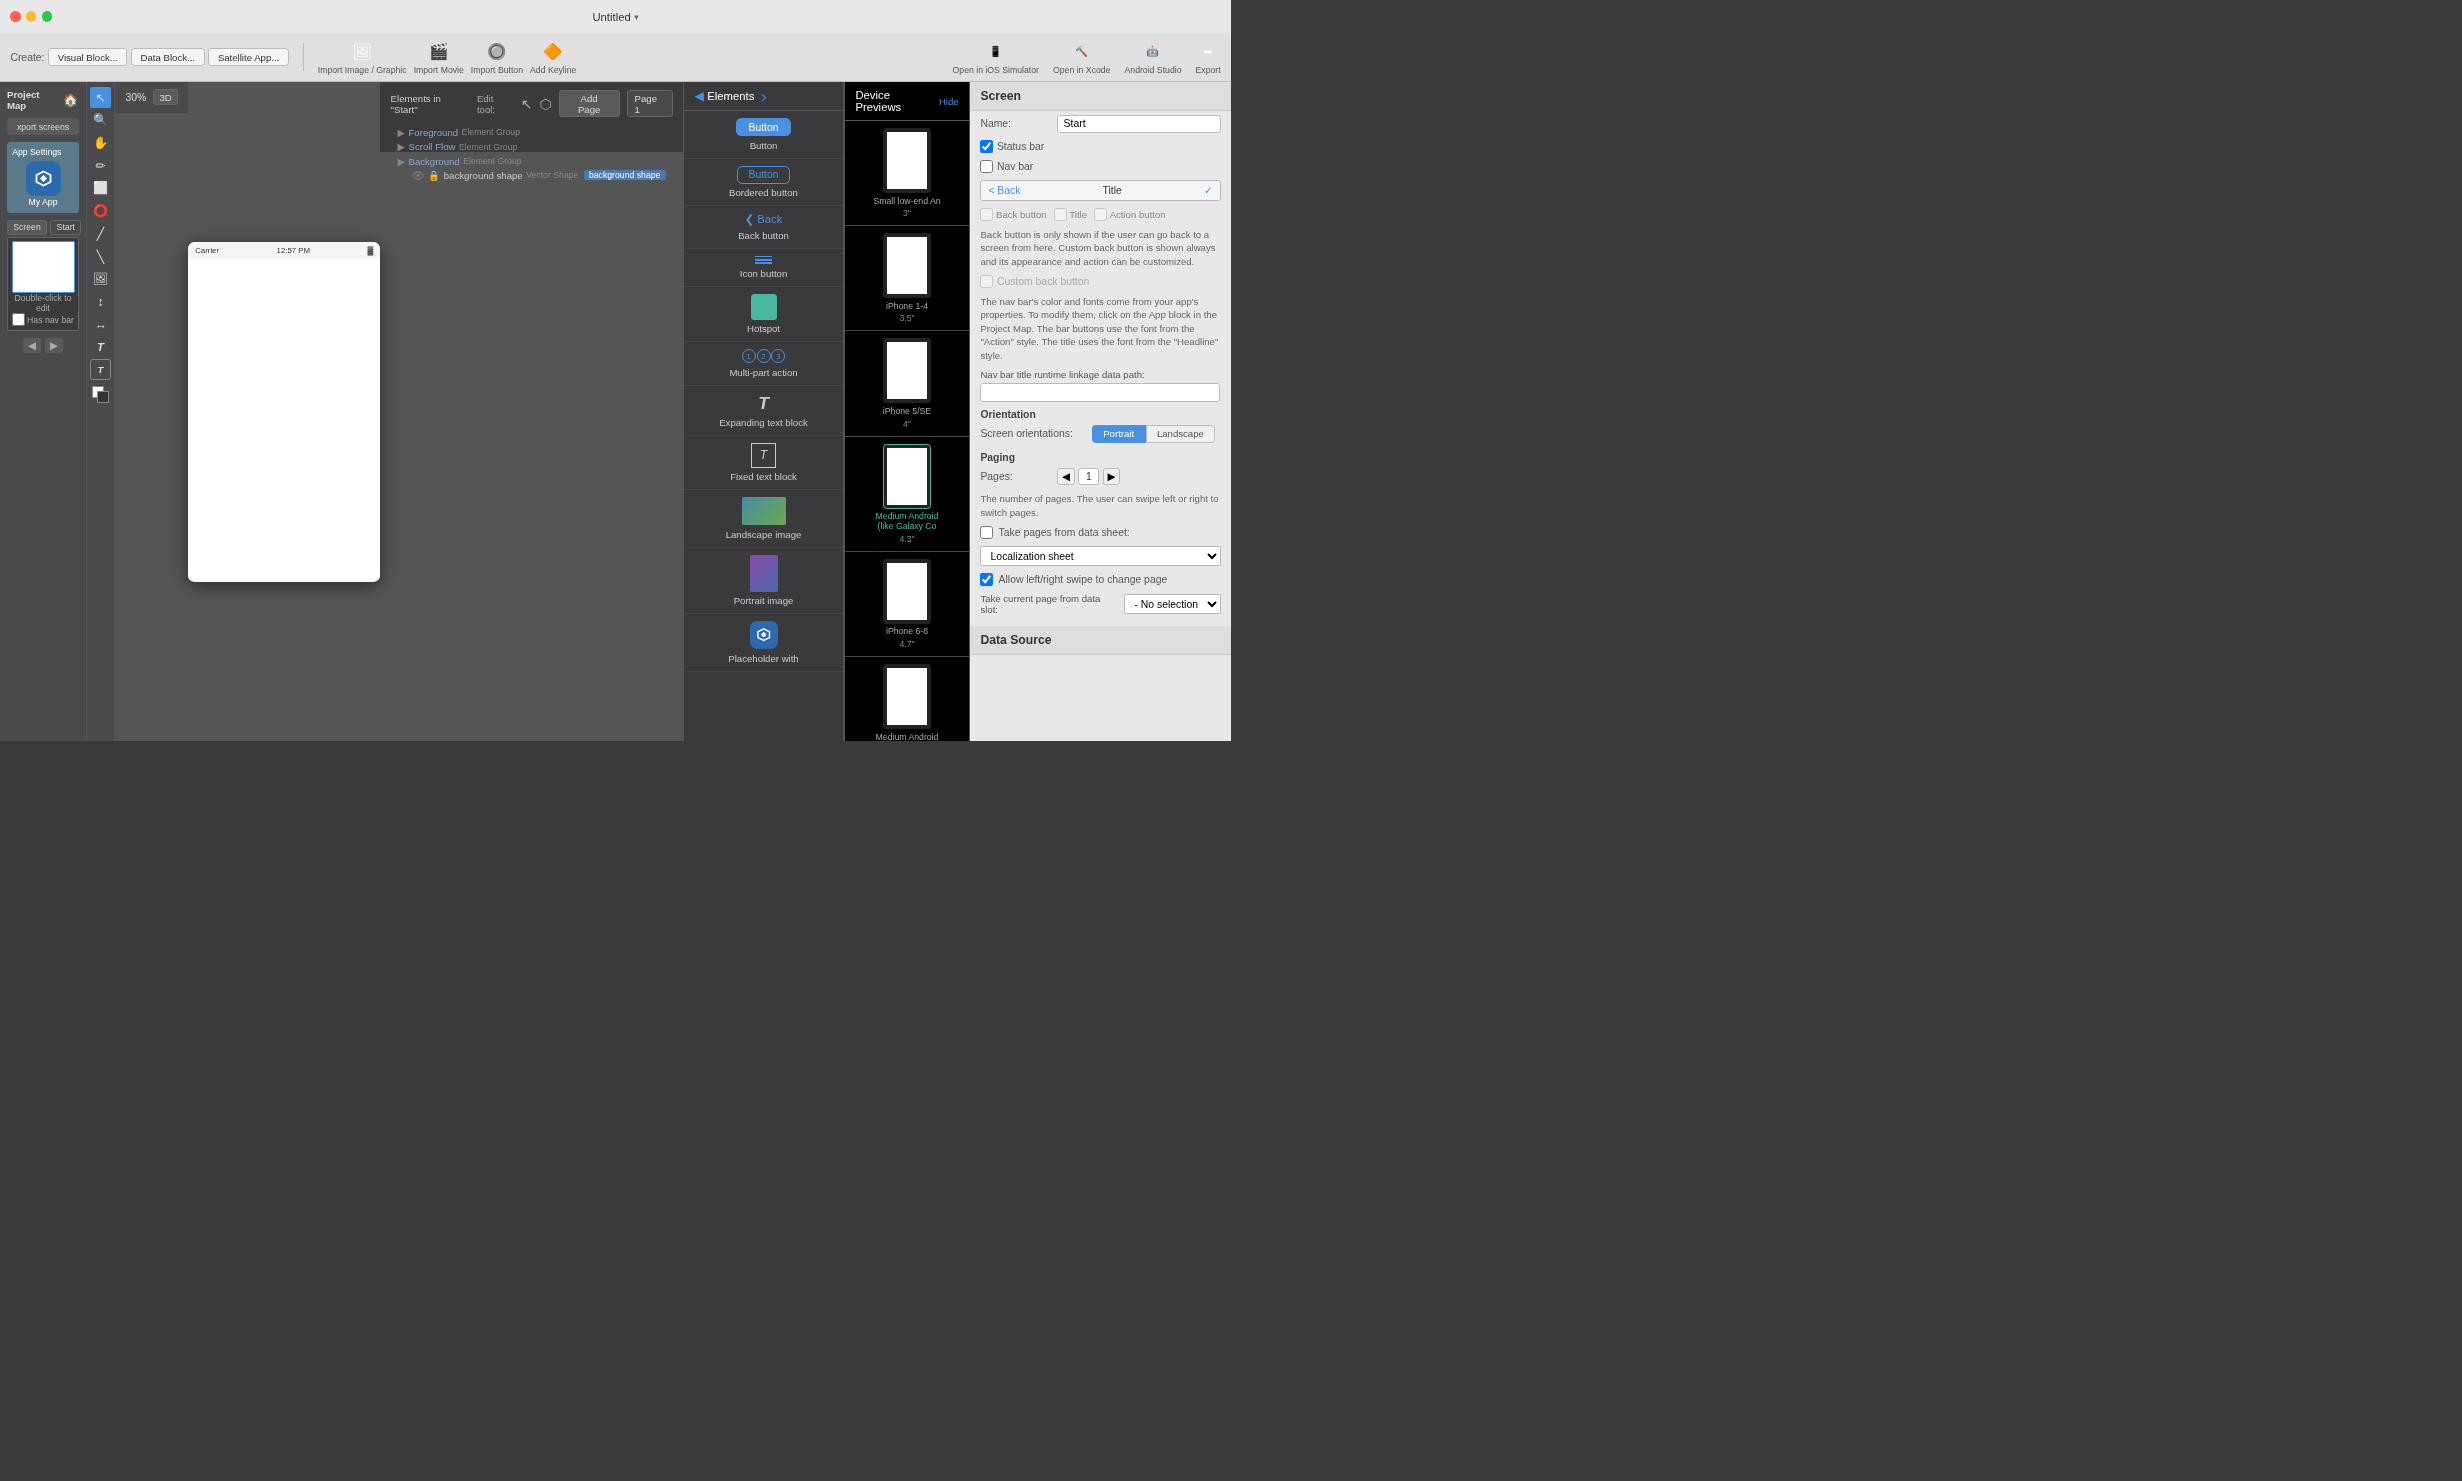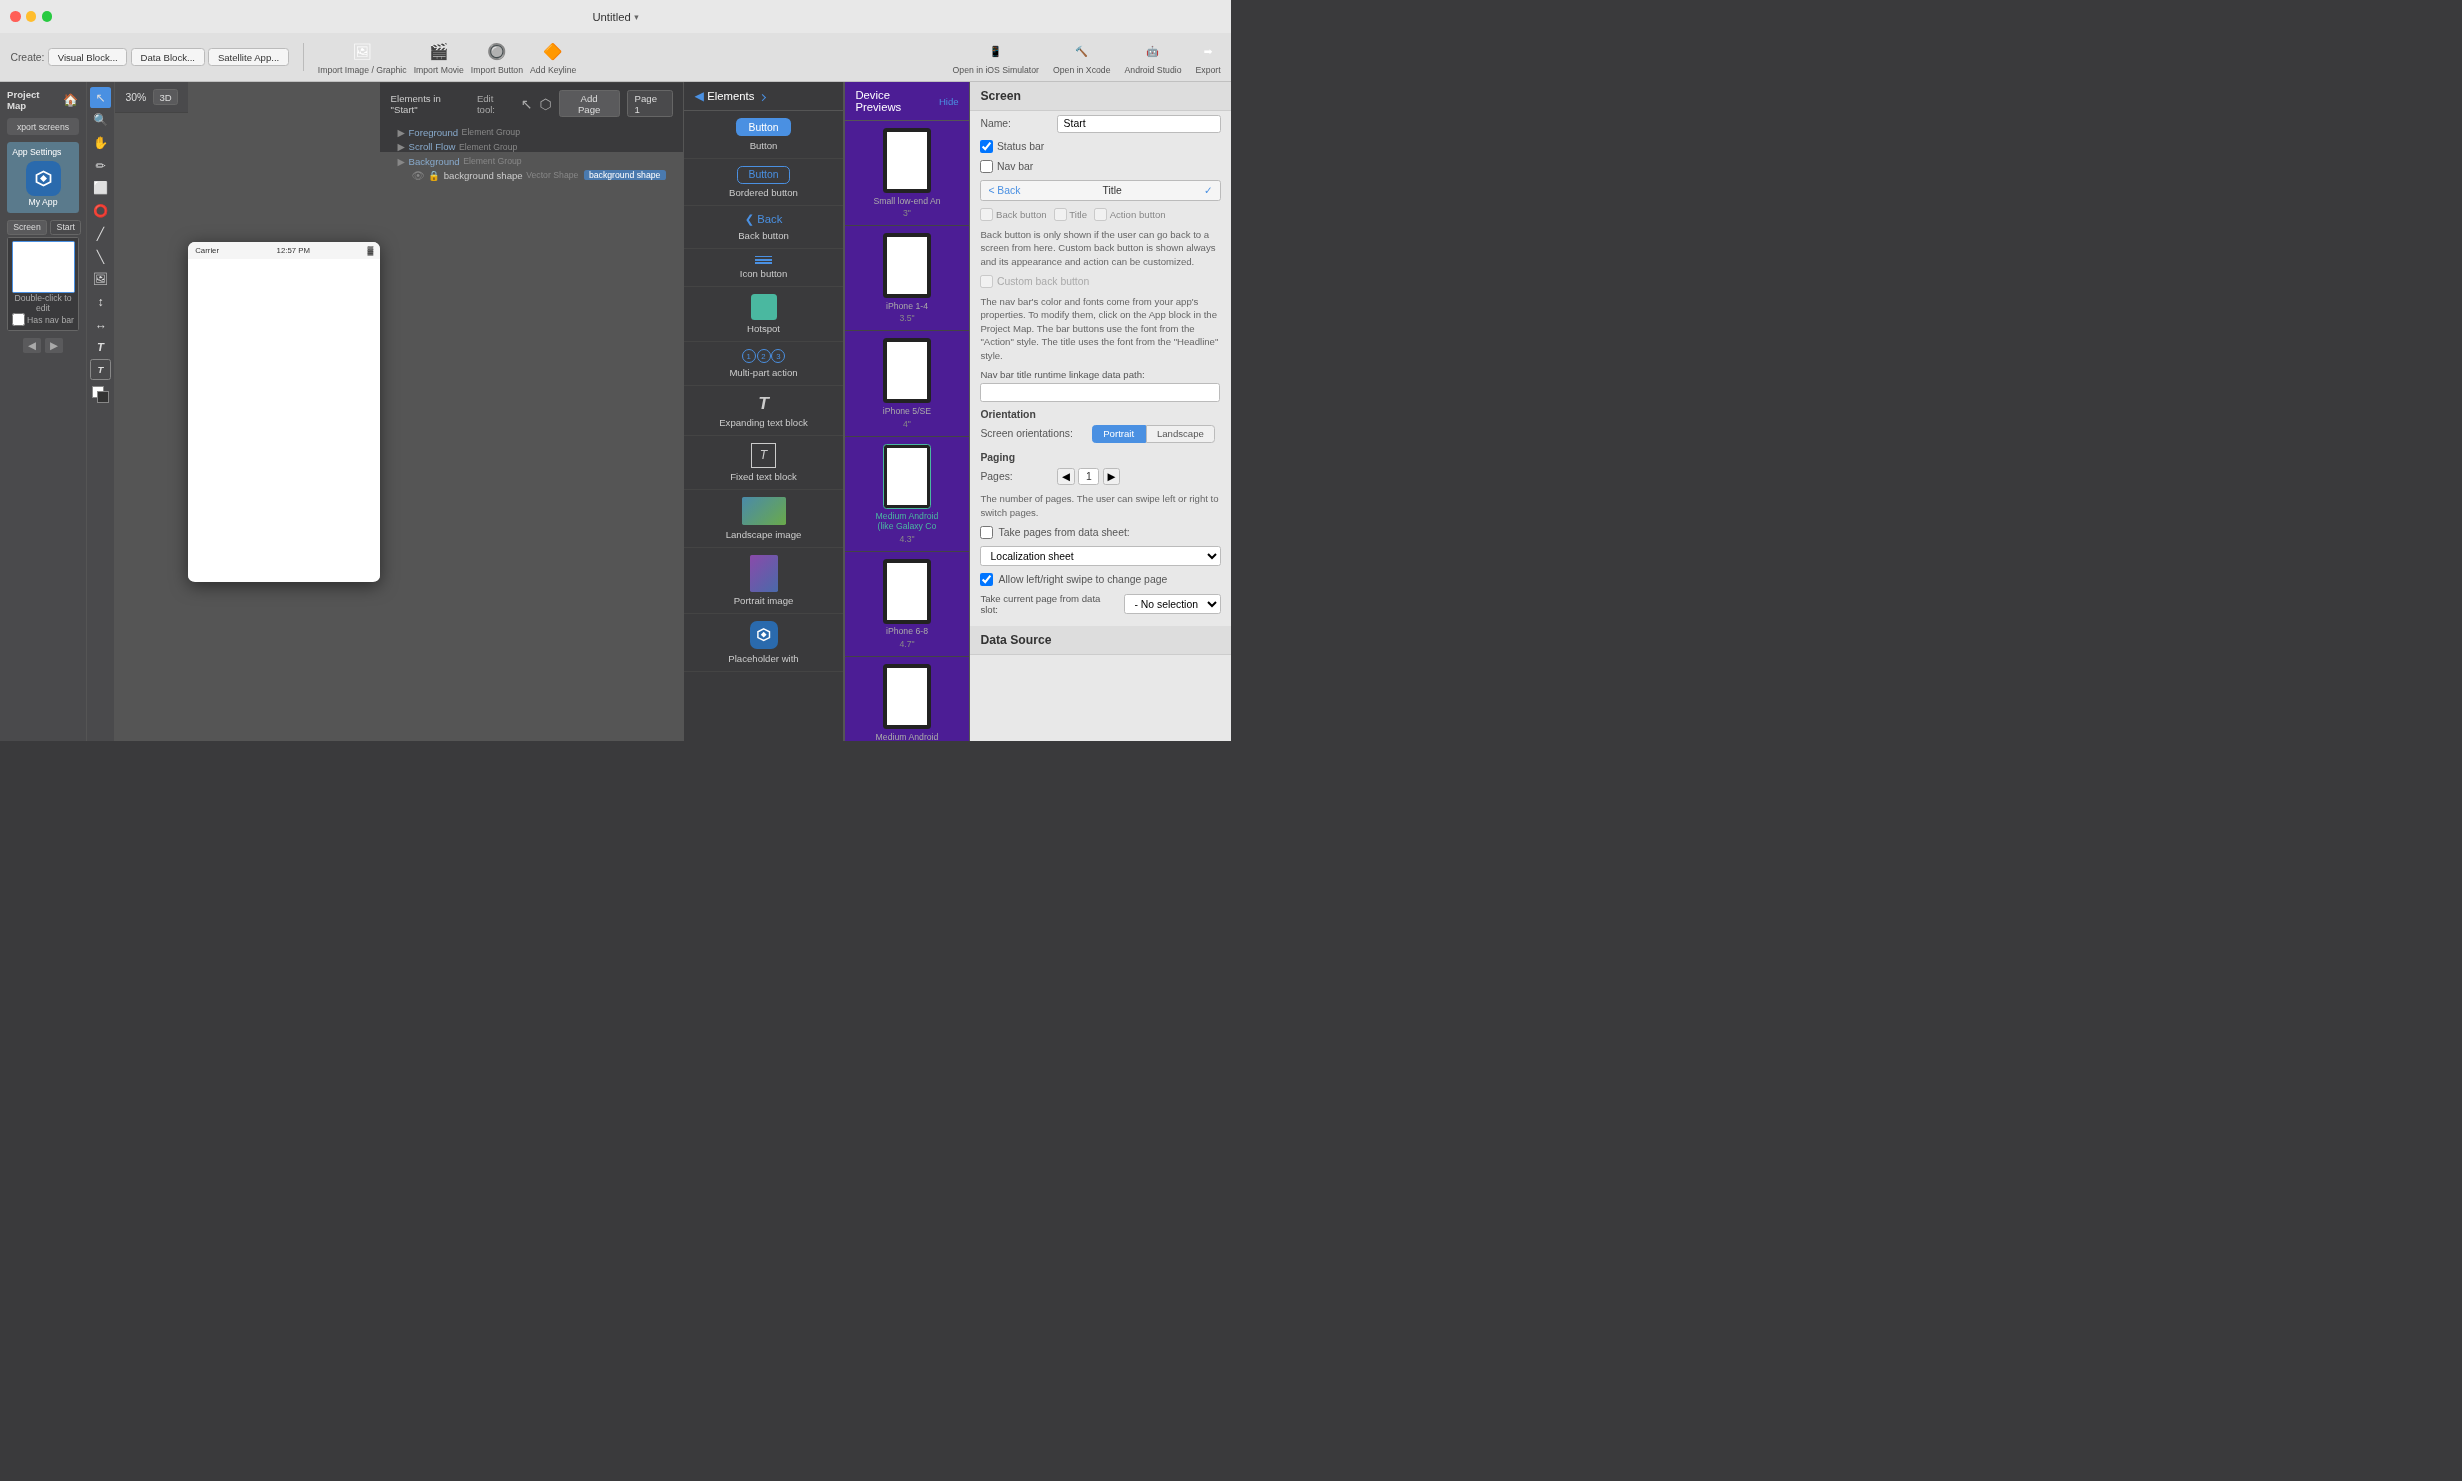--- a/index.html
+++ b/index.html
@@ -93,21 +93,21 @@
     .btn-visual-hotspot { width: 26px; height: 26px; background: #4ab8a0; border-radius: 3.5px; }
     .btn-visual-multipart { display: flex; gap: 0.9px; }
     .btn-visual-multipart span { width: 14px; height: 14px; border: 0.9px solid #4a90e2; border-radius: 7px; display: flex; align-items: center; justify-content: center; color: #4a90e2; font-size: 7.8px; }
     .btn-visual-text { font-size: 17.4px; color: #ccc; font-style: italic; font-weight: bold; }
     .btn-visual-fixedtext { width: 24.4px; height: 24.4px; border: 1.7px solid #ccc; display: flex; align-items: center; justify-content: center; font-size: 12.2px; color: #ccc; font-style: italic; }
     .landscape-img { width: 44px; height: 28px; background: linear-gradient(135deg, #4a8aaa 0%, #6aaa4a 100%); border-radius: 1.7px; }
     .portrait-img { width: 28px; height: 37px; background: linear-gradient(135deg, #8a4aaa 0%, #4a6aaa 100%); border-radius: 1.7px; }
     .placeholder-icon { width: 28px; height: 28px; background: #2a6aad; border-radius: 7px; display: flex; align-items: center; justify-content: center; }
 
     
-    .device-panel { width: 126px; background: #4c1d95; border-left: 0.9px solid #555; border-right: 0.9px solid #555; overflow-y: auto; }
+    .device-panel { width: 126px; background: #000000; border-left: 0.9px solid #555; border-right: 0.9px solid #555; overflow-y: auto; }
     .device-panel-header { padding: 7px 10.4px; display: flex; align-items: center; justify-content: space-between; font-size: 11.3px; color: #fff; border-bottom: 0.9px solid #555; }
     .hide-btn { font-size: 9.6px; color: #4a90e2; cursor: pointer; padding-left: 17px; }
     .device-item { padding: 7px 7px; display: flex; flex-direction: column; align-items: center; gap: 2.6px; border-bottom: 0.9px solid #444; }
     .device-preview { width: 48px; height: 65px; background: #222; border-radius: 3.5px; display: flex; align-items: center; justify-content: center; position: relative; }
     .device-screen { width: 40px; height: 57px; background: #fff; }
     .device-label { font-size: 8.7px; color: #aaa; text-align: center; }
     .device-size { font-size: 8.7px; color: #888; }
     .device-item.highlighted .device-preview { border: 1.7px solid #4ab8a0; }
     .device-item.highlighted .device-label { color: #4ab8a0; }
 

